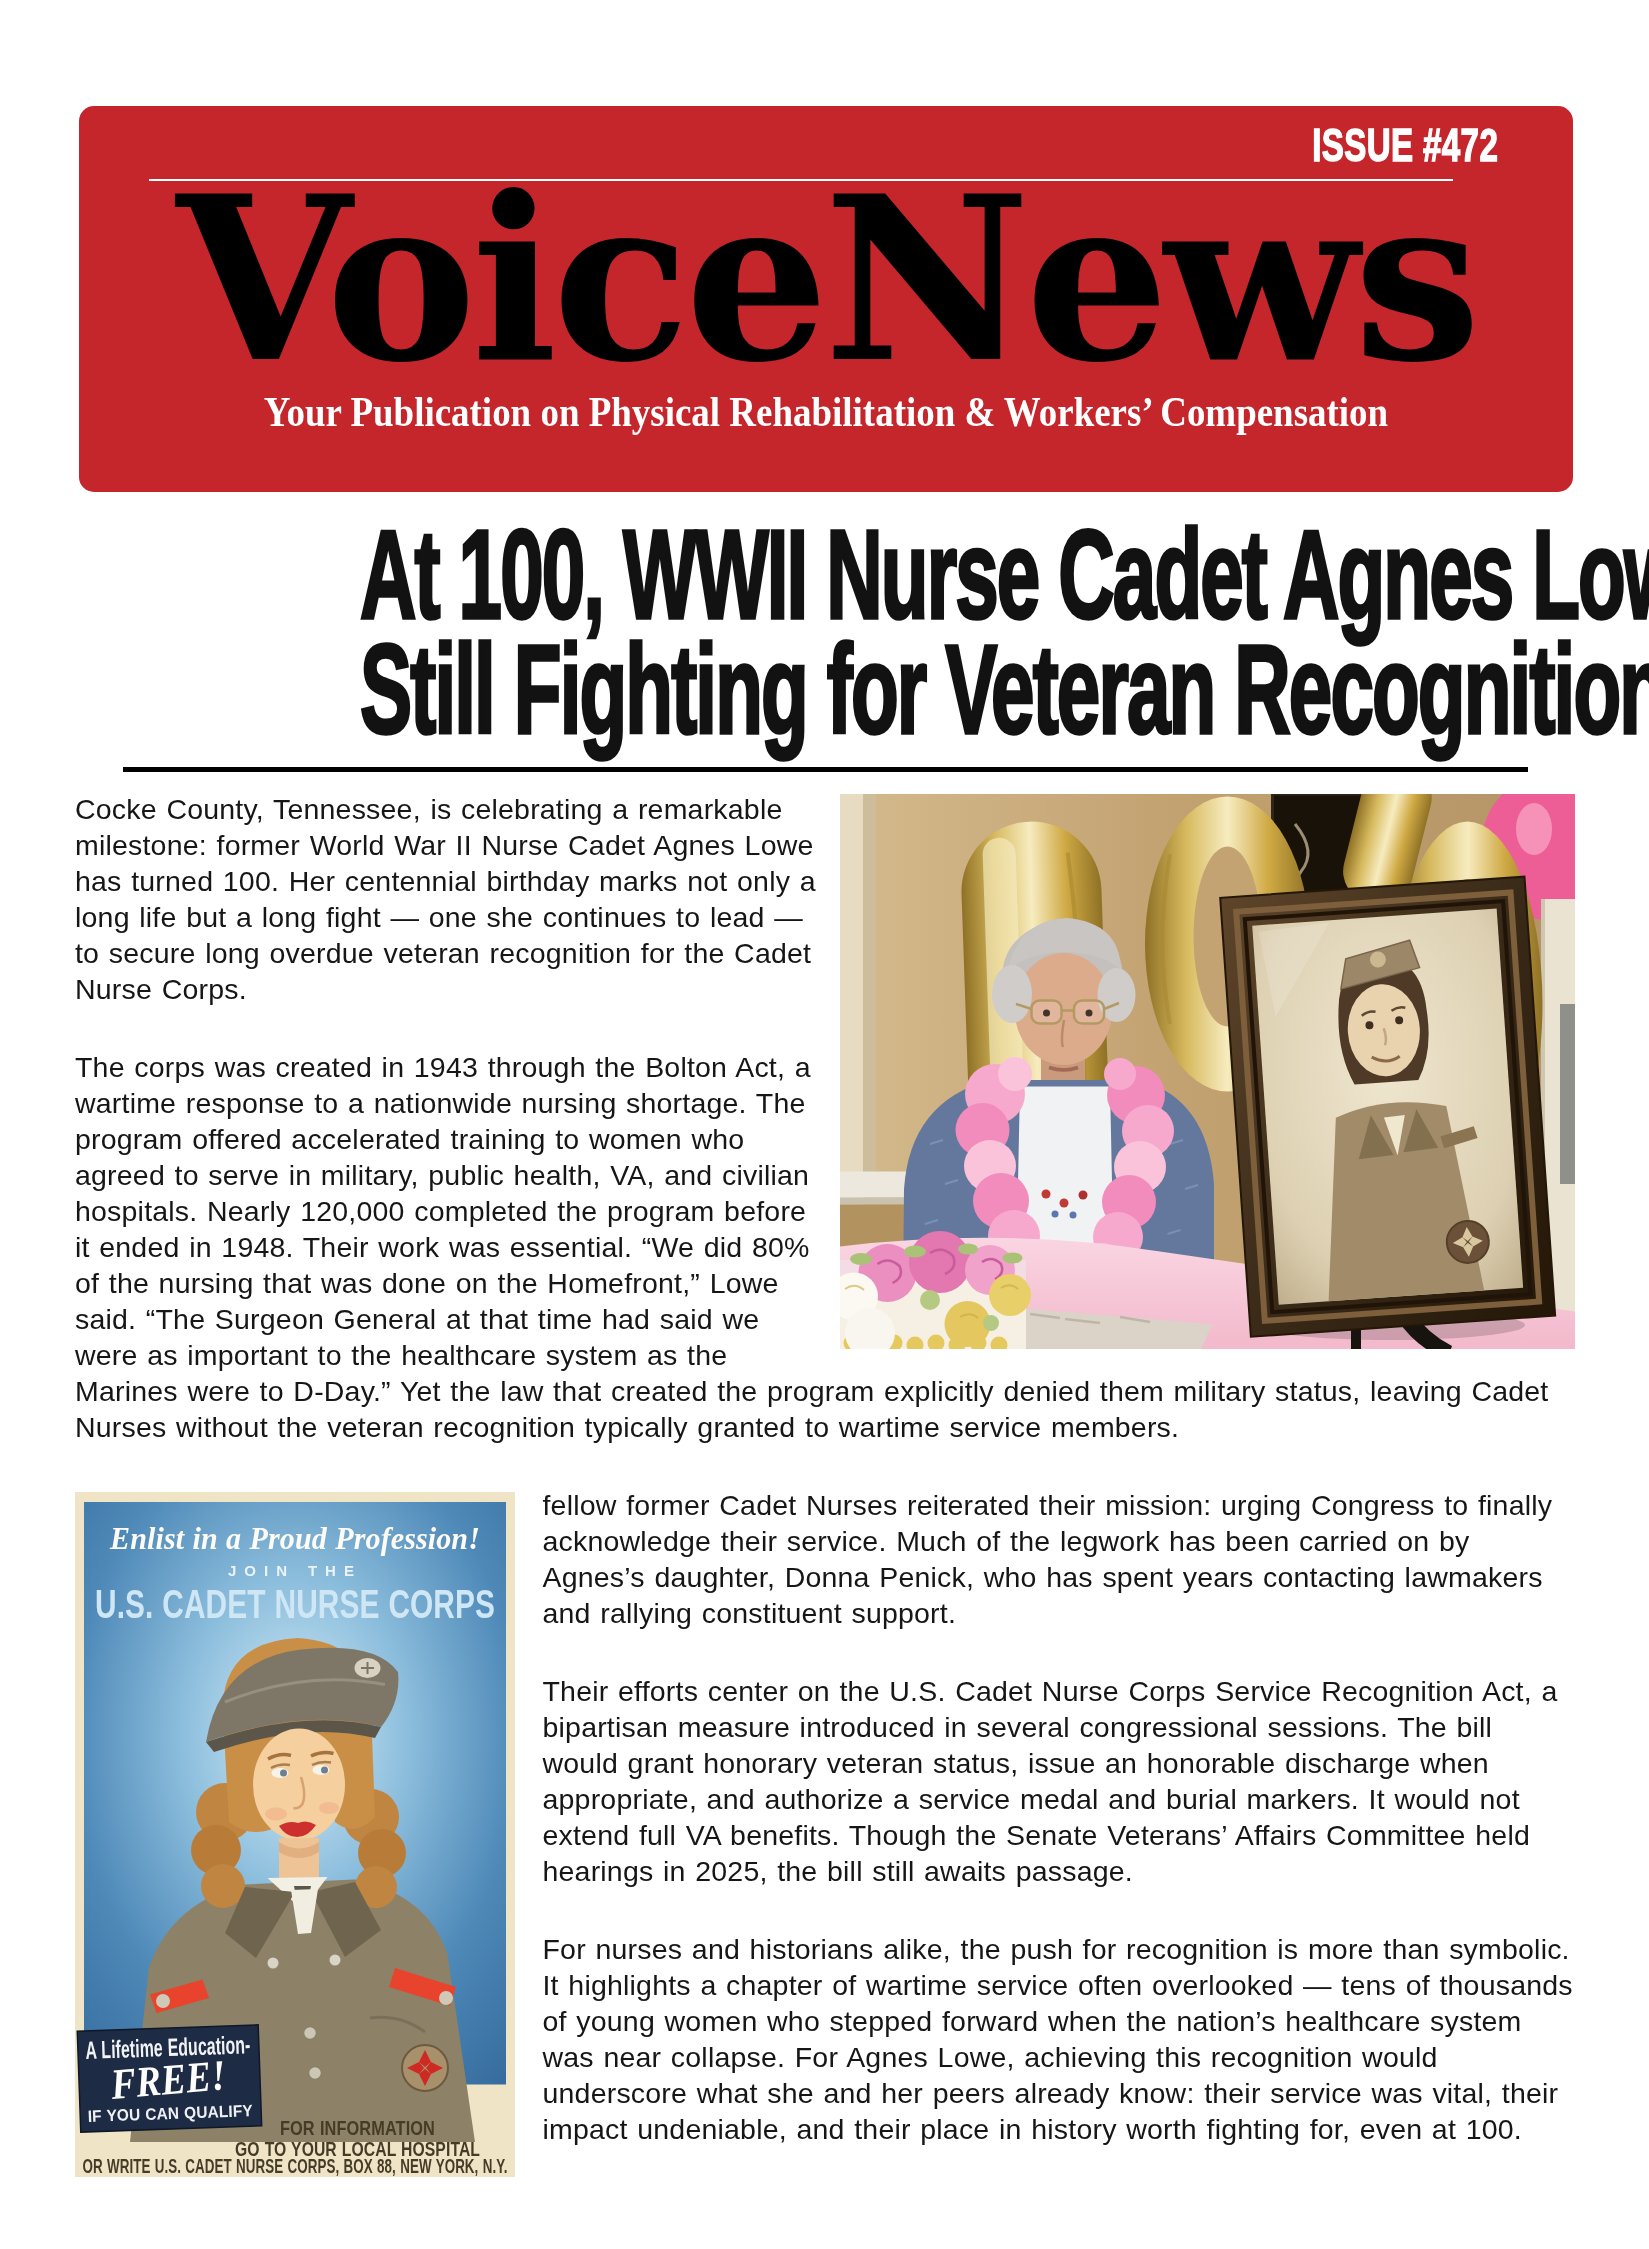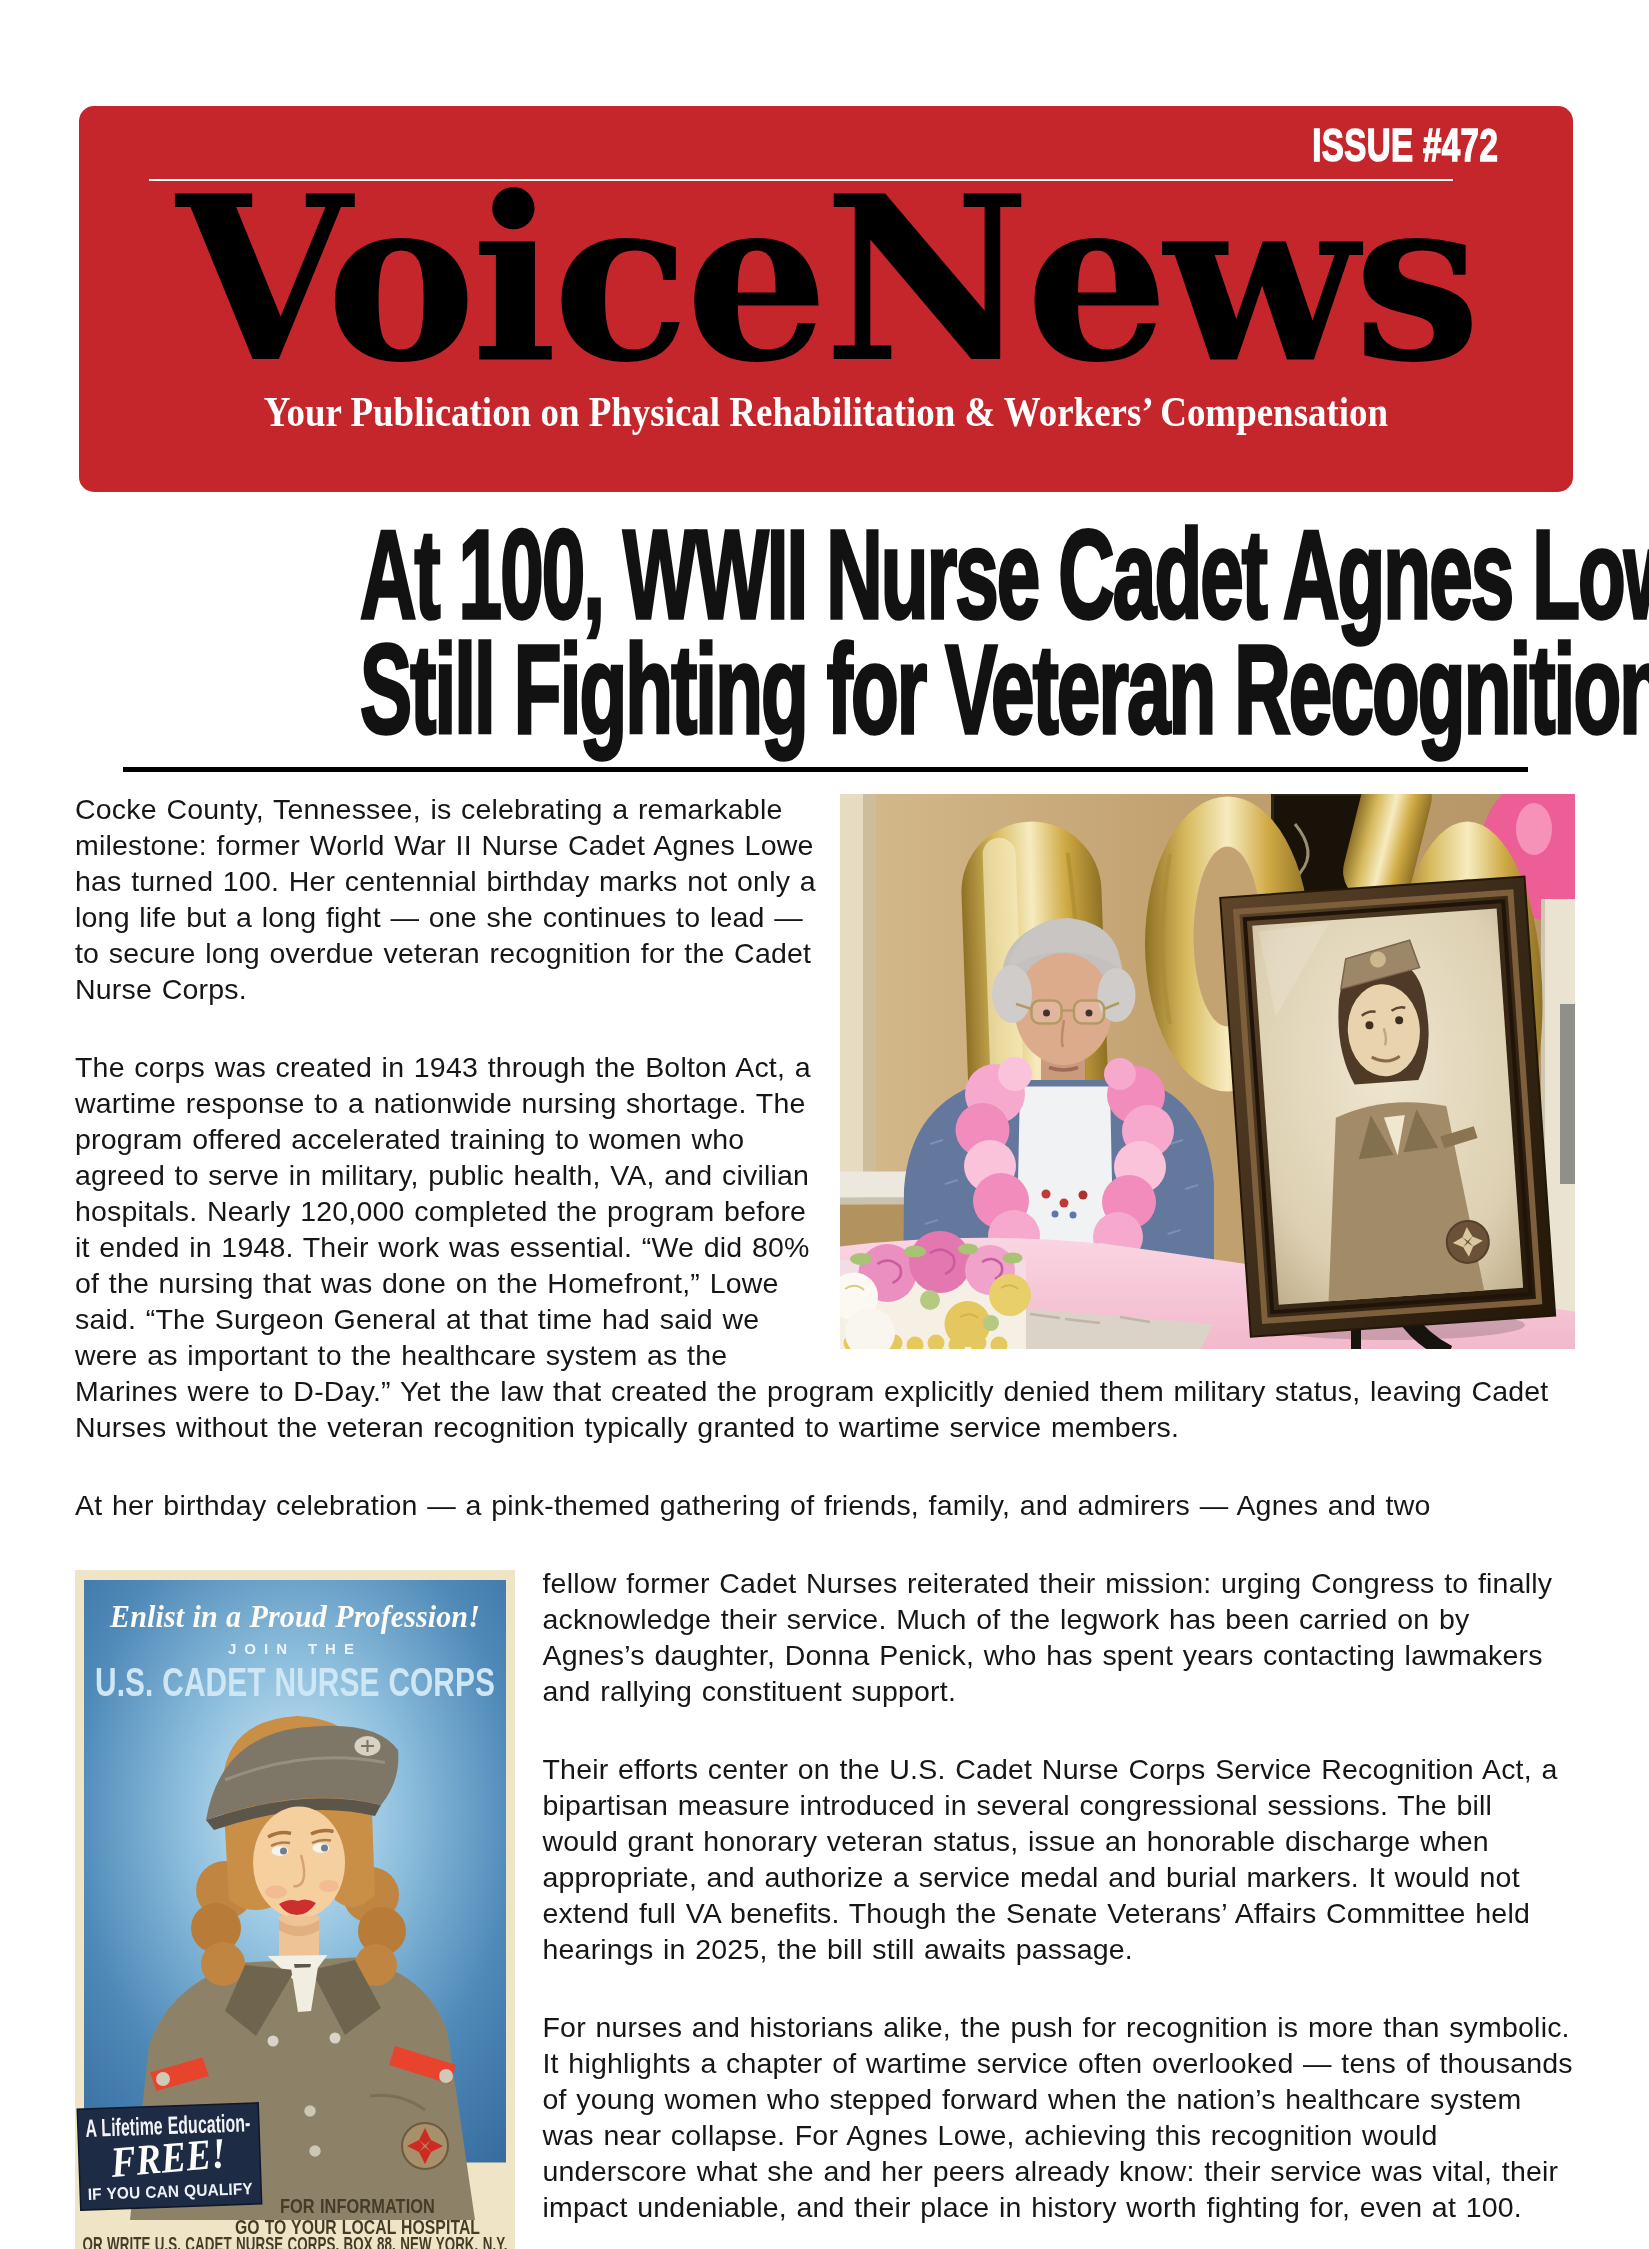--- a/index.html
+++ b/index.html
@@ -282,23 +282,21 @@
           </g>
           <polygon points="862,258 1004,250 884,430" fill="#ffffff" opacity=".16"></polygon>
         </g>
       </svg>
     </figure>
 
     <p>Cocke County, Tennessee, is celebrating a remarkable milestone: former World War II Nurse Cadet Agnes Lowe has turned 100. Her centennial birthday marks not only a long life but a long fight — one she continues to lead — to secure long overdue veteran recognition for the Cadet Nurse Corps.</p>
 
     <p>The corps was created in 1943 through the Bolton Act, a wartime response to a nationwide nursing shortage. The program offered accelerated training to women who agreed to serve in military, public health, VA, and civilian hospitals. Nearly 120,000 completed the program before it ended in 1948. Their work was essential. “We did 80% of the nursing that was done on the Homefront,” Lowe said. “The Surgeon General at that time had said we were as important to the healthcare system as the Marines were to D-Day.” Yet the law that created the program explicitly denied them military status, leaving Cadet Nurses without the veteran recognition typically granted to wartime service members.</p>
 
-    <p>
-      <span>At her birthday celebration — a pink-themed gathering of friends, family, and admirers — Agnes and two</span>
-      </p><figure class="fig-poster">
+    <figure class="fig-poster">
 
         <svg viewBox="0 0 880 1370" width="440" height="685" style="font-size:57px">
           <defs>
             <radialGradient id="posterBlue" cx=".5" cy=".40" r=".85">
               <stop offset="0" stop-color="#d6ebf7"></stop>
               <stop offset=".3" stop-color="#8fc0de"></stop>
               <stop offset=".62" stop-color="#4e89b8"></stop>
               <stop offset="1" stop-color="#2f6496"></stop>
             </radialGradient>
           </defs>

